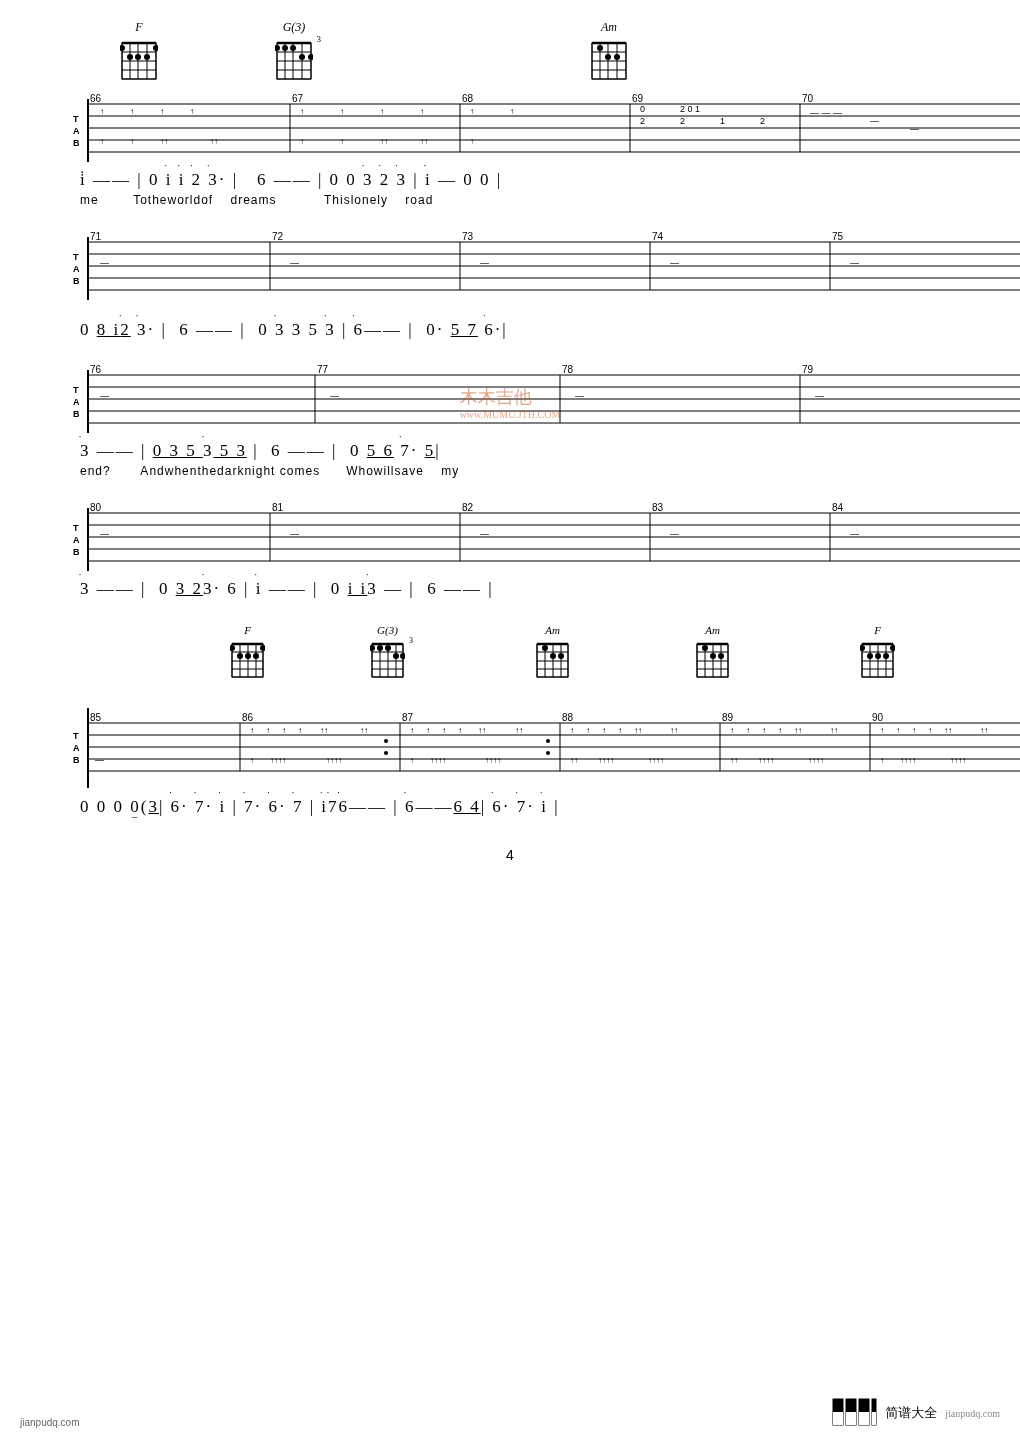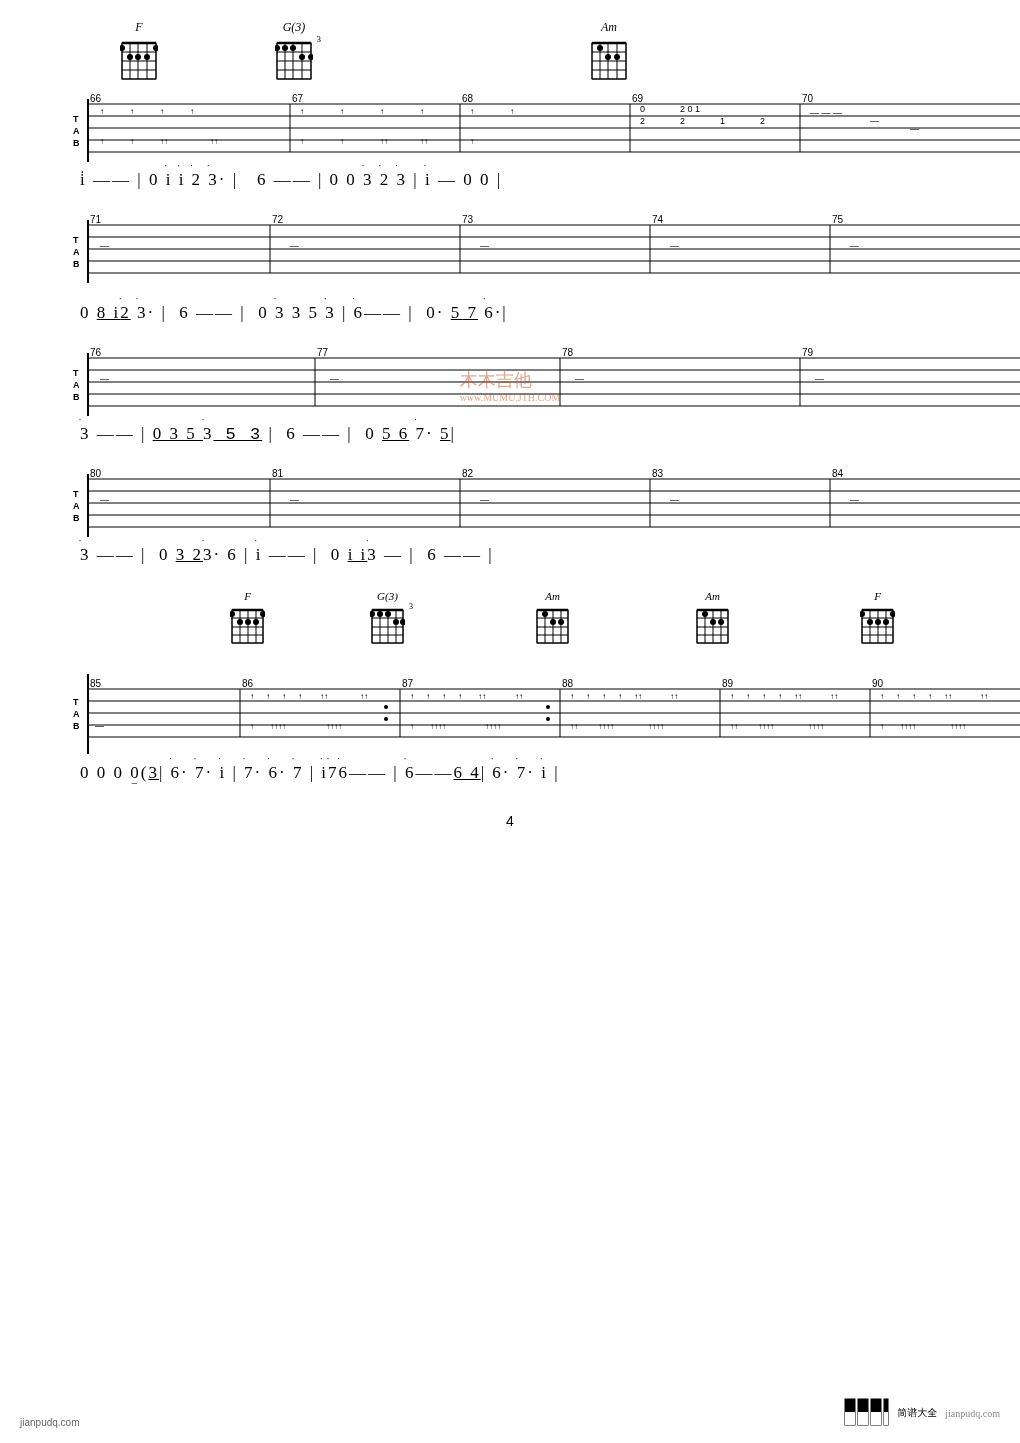--- a/index.html
+++ b/index.html
@@ -178,20 +178,23 @@
       <span style="position:relative;display:inline-block;">3<span style="position:absolute;top:-8px;left:0;font-size:11px;">̇</span></span>
       <span>&nbsp;</span>
       <span style="position:relative;display:inline-block;">2<span style="position:absolute;top:-8px;left:0;font-size:11px;">̇</span></span>
       <span>&nbsp;</span>
       <span style="position:relative;display:inline-block;">3<span style="position:absolute;top:-8px;left:0;font-size:11px;">̇</span></span>
       <span>&nbsp;|&nbsp;</span>
       <span style="position:relative;display:inline-block;">i<span style="position:absolute;top:-8px;left:0;font-size:11px;">̇</span></span>
       <span>&nbsp;— 0 0 |</span>
     </div>
 
+    <div style="margin-left:30px; font-size:12px; font-family:Arial,sans-serif; letter-spacing:1px; margin-top:3px; margin-bottom:5px;">
+      me &nbsp;&nbsp;&nbsp;&nbsp;&nbsp;&nbsp; Totheworldof &nbsp;&nbsp; dreams &nbsp;&nbsp;&nbsp;&nbsp;&nbsp;&nbsp;&nbsp;&nbsp;&nbsp; <span>Thislonely</span> &nbsp;&nbsp; road
+    </div>
   </div>
 
   <div class="full-section">
     <svg width="960" height="72" style="display:block; margin-left:20px;">
       <line x1="18" y1="5" x2="18" y2="68" stroke="#000" stroke-width="2"></line>
       <line x1="18" y1="10" x2="958" y2="10" stroke="#000" stroke-width="1"></line>
       <line x1="18" y1="22" x2="958" y2="22" stroke="#000" stroke-width="1"></line>
       <line x1="18" y1="34" x2="958" y2="34" stroke="#000" stroke-width="1"></line>
       <line x1="18" y1="46" x2="958" y2="46" stroke="#000" stroke-width="1"></line>
       <line x1="18" y1="58" x2="958" y2="58" stroke="#000" stroke-width="1"></line>
@@ -263,28 +266,31 @@
       <text x="30" y="34" font-size="9" font-family="Arial">—</text>
       <text x="260" y="34" font-size="9" font-family="Arial">—</text>
       <text x="505" y="34" font-size="9" font-family="Arial">—</text>
       <text x="745" y="34" font-size="9" font-family="Arial">—</text>
     </svg>
     <div style="margin-left:30px; font-size:17px; font-family:'Times New Roman',serif; letter-spacing:2px; margin-top:4px; display:flex; align-items:baseline; flex-wrap:wrap;">
       <span style="position:relative;display:inline-block;">3<span style="position:absolute;top:-8px;left:0;font-size:11px;">̇</span></span>
       <span>&nbsp;—— |&nbsp;</span>
       <span style="text-decoration:underline;display:inline-block;">0 3&nbsp;5&nbsp;</span>
       <span style="position:relative;display:inline-block;">3<span style="position:absolute;top:-8px;left:0;font-size:11px;">̇</span></span>
-      <span style="text-decoration:underline;display:inline-block;font-family:Liberation Mono, monospace;">&nbsp;5&nbsp;3</span>
+      <span style="text-decoration:underline;display:inline-block;">&nbsp;5&nbsp;3</span>
       <span>&nbsp;|&nbsp; 6 —— |&nbsp; 0&nbsp;</span>
       <span style="text-decoration:underline;display:inline-block;">5&nbsp;6</span>
       <span>&nbsp;</span>
       <span style="position:relative;display:inline-block;">7<span style="position:absolute;top:-8px;left:0;font-size:11px;">̇</span></span>
       <span>·&nbsp;</span>
       <span style="text-decoration:underline;display:inline-block;">5</span>
       <span>|</span>
+    </div>
+    <div style="margin-left:30px; font-size:12px; font-family:Arial,sans-serif; letter-spacing:1px; margin-top:3px; margin-bottom:5px;">
+      end? &nbsp;&nbsp;&nbsp;&nbsp;&nbsp; Andwhenthedarknight comes &nbsp;&nbsp;&nbsp;&nbsp; Whowillsave &nbsp;&nbsp; my
     </div>
   </div>
 
   <div class="full-section">
     <svg width="960" height="72" style="display:block; margin-left:20px;">
       <line x1="18" y1="5" x2="18" y2="68" stroke="#000" stroke-width="2"></line>
       <line x1="18" y1="10" x2="958" y2="10" stroke="#000" stroke-width="1"></line>
       <line x1="18" y1="22" x2="958" y2="22" stroke="#000" stroke-width="1"></line>
       <line x1="18" y1="34" x2="958" y2="34" stroke="#000" stroke-width="1"></line>
       <line x1="18" y1="46" x2="958" y2="46" stroke="#000" stroke-width="1"></line>
@@ -566,21 +572,21 @@
         <rect x="13" y="0" width="12" height="28" fill="#000" stroke="#fff" stroke-width="1"></rect>
         <rect x="26" y="0" width="12" height="28" fill="#000" stroke="#fff" stroke-width="1"></rect>
         <rect x="39" y="0" width="6" height="28" fill="#000" stroke="#fff" stroke-width="1"></rect>
 
         <rect x="1" y="14" width="10" height="13" fill="#fff"></rect>
         <rect x="14" y="14" width="10" height="13" fill="#fff"></rect>
         <rect x="27" y="14" width="10" height="13" fill="#fff"></rect>
         <rect x="40" y="14" width="4" height="13" fill="#fff"></rect>
       </svg>
     </div>
-    <div style="font-size:10px; font-family:Arial,sans-serif; color:#000;text-align:center;">简谱大全</div>
+    <div style="font-size:13px; font-family:Arial,sans-serif; color:#000;text-align:center;">简谱大全</div>
     <div style="font-size:10px; color:#888;">jianpudq.com</div>
   </div>
 
   <div style="position:absolute; bottom:15px; left:20px; font-size:10px; color:#666; font-family:Arial;">
     jianpudq.com
   </div>
 
 </div>
 
 </body></html>

